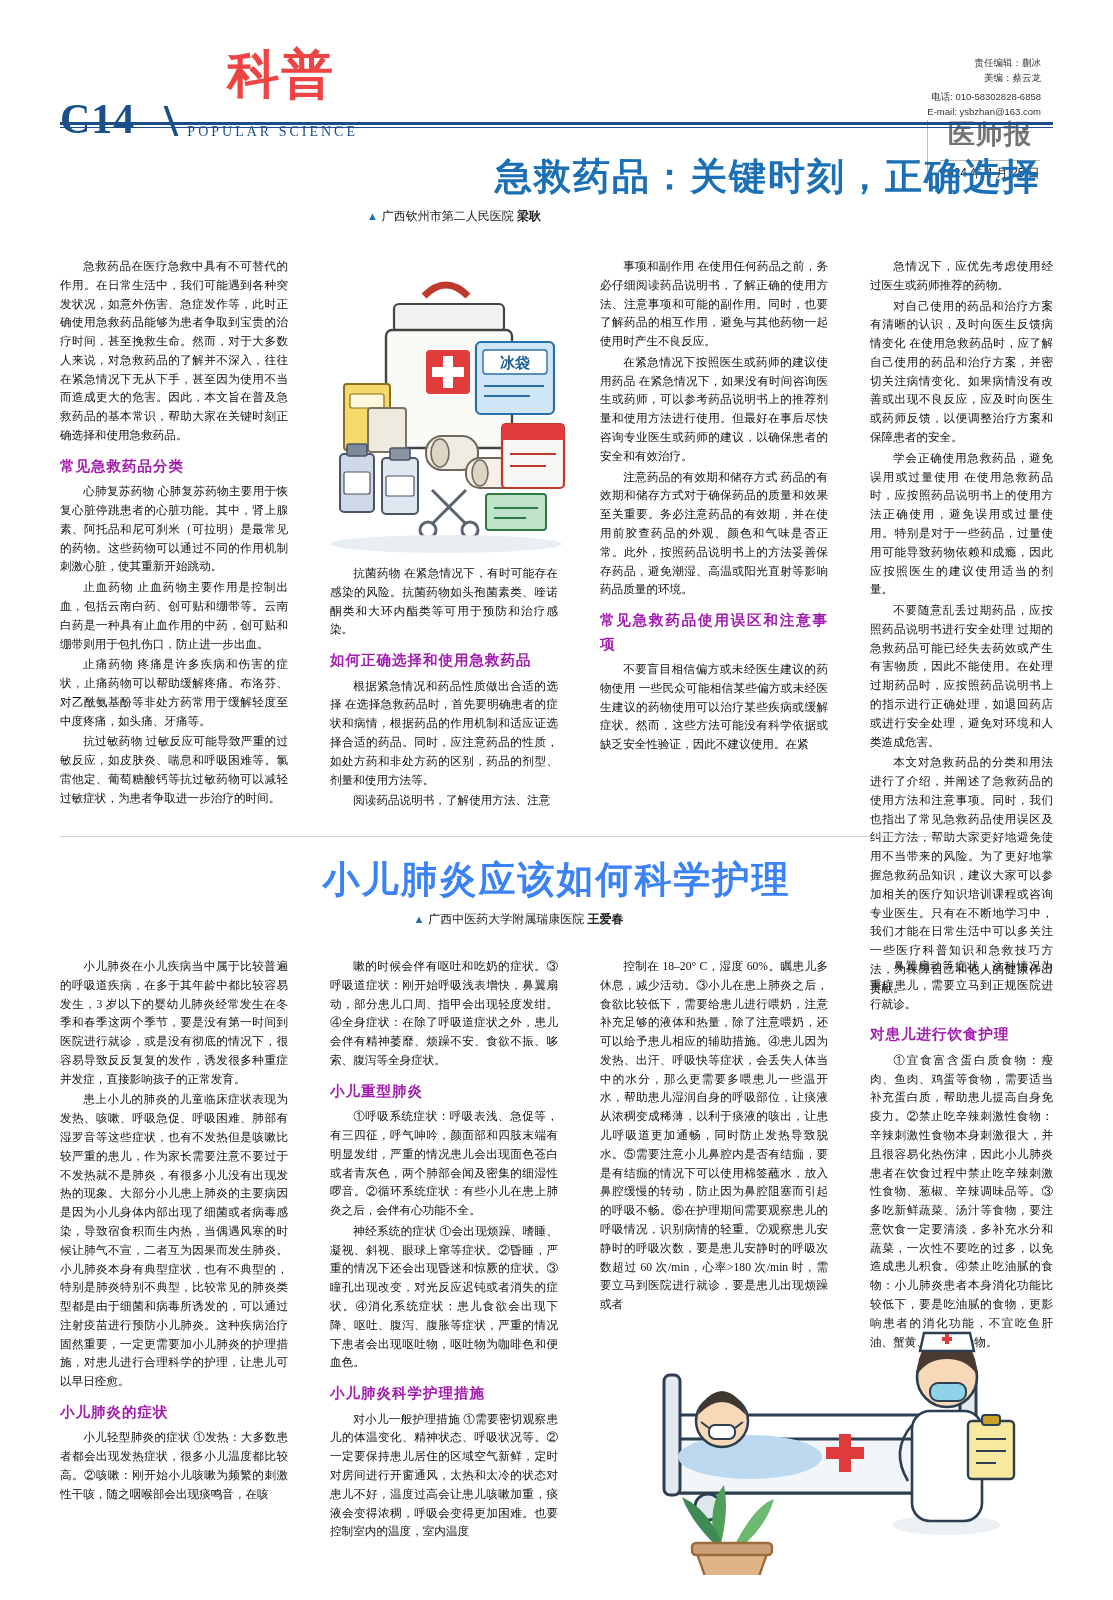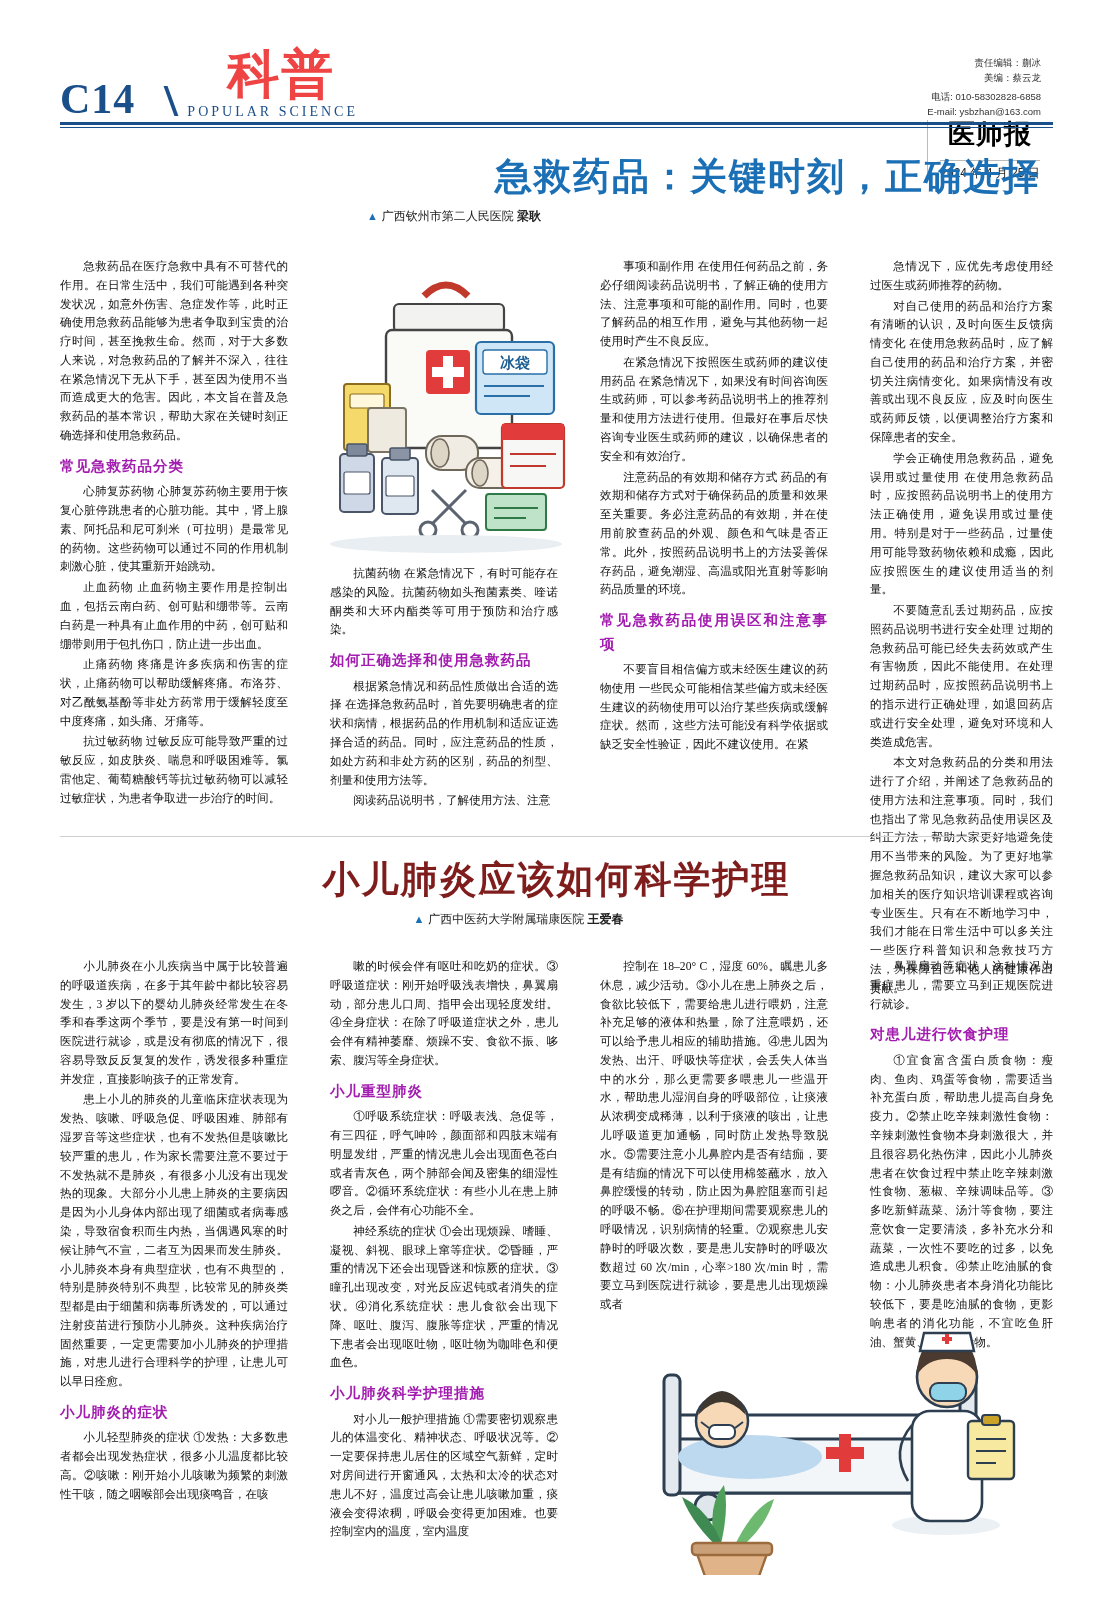--- a/index.html
+++ b/index.html
@@ -27,34 +27,34 @@
     border-right:4px solid #1b4f8a;
     transform:skewX(20deg);
   }
   .mh-title-box{position:relative;padding-left:4px;}
   .mh-cn{
     font-family:"Liberation Sans", sans-serif;
     font-size:52px;font-weight:bold;color:#ef4444;line-height:1;letter-spacing:2px;margin-left:40px;
   }
   .mh-en{
     font-family:"Liberation Serif", serif;
-    font-size:14px;color:#1b4f8a;letter-spacing:3px;margin-top:4px;
+    font-size:14px;color:#1b4f8a;letter-spacing:3px;margin-top:24px;
   }
   .mh-rule{position:absolute;left:60px;top:122px;width:993px;height:3px;background:#1b4f8a;}
   .mh-rule2{position:absolute;left:60px;top:127px;width:993px;height:1px;background:#1b4f8a;}
 
   .mh-right{position:absolute;right:60px;top:52px;display:flex;align-items:flex-start;flex-direction:column;}
   .mh-meta{
     font-family:"Liberation Sans", sans-serif;
     font-size:9.5px;color:#333;text-align:right;line-height:1.55;padding-right:12px;padding-top:4px;
   }
   .mh-brandwrap{border-left:1px solid #bbb;padding-left:12px;text-align:center;}
   .mh-brand{
     font-family:"Liberation Sans", sans-serif;
-    font-size:27px;font-weight:bold;color:#000000;letter-spacing:1px;line-height:1.1;
+    font-size:27px;font-weight:bold;color:#737373;letter-spacing:1px;line-height:1.1;
   }
   .mh-date{
     font-family:"Liberation Sans", sans-serif;
     font-size:12px;color:#222;margin-top:10px;border-top:1px solid #bbb;padding-top:4px;
   }
 
   
   .a1-title{
     position:absolute;left:0;top:152px;width:1041px;text-align:right;
     font-family:"Liberation Sans", sans-serif;
@@ -90,21 +90,21 @@
 
   
   .firstaid{
     position:absolute;left:316px;top:258px;width:258px;height:300px;
   }
 
   
   .a2-title{
     position:absolute;left:0;top:855px;width:1113px;text-align:center;
     font-family:"Liberation Sans", sans-serif;
-    font-size:37px;font-weight:bold;color:#7f1d1d;letter-spacing:2px;
+    font-size:37px;font-weight:bold;color:#3b82f6;letter-spacing:2px;
   }
   .a2-byline{
     position:absolute;left:0;top:911px;width:1037px;text-align:center;
     font-family:"Liberation Sans", sans-serif;font-size:12px;color:#222;
   }
   #a2c1{left:60px;top:958px;width:228px;}
   #a2c2{left:330px;top:958px;width:228px;}
   #a2c3{left:600px;top:958px;width:228px;}
   #a2c4{left:870px;top:958px;width:183px;}
 

